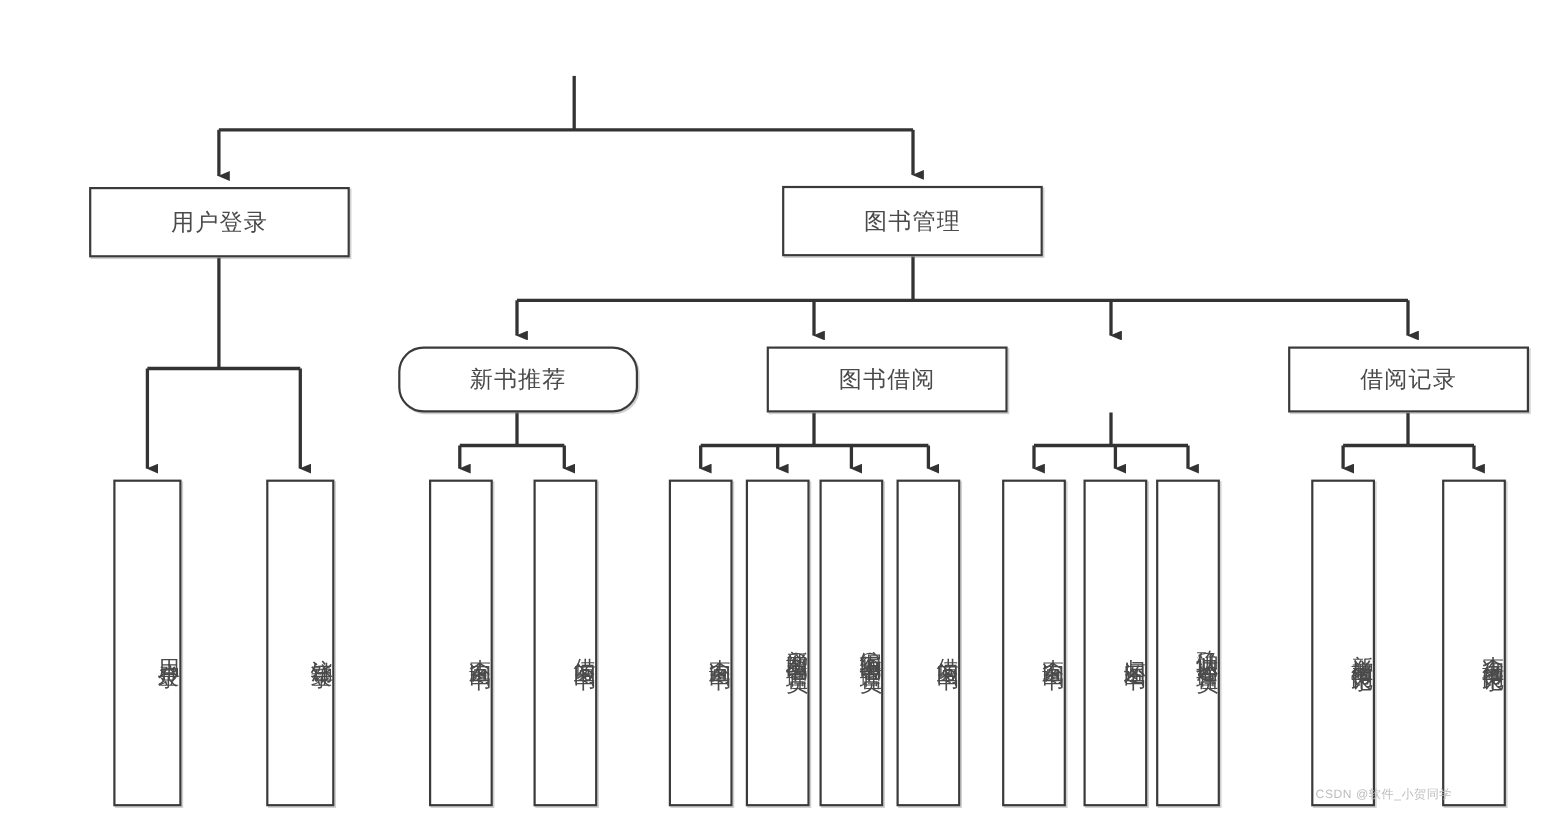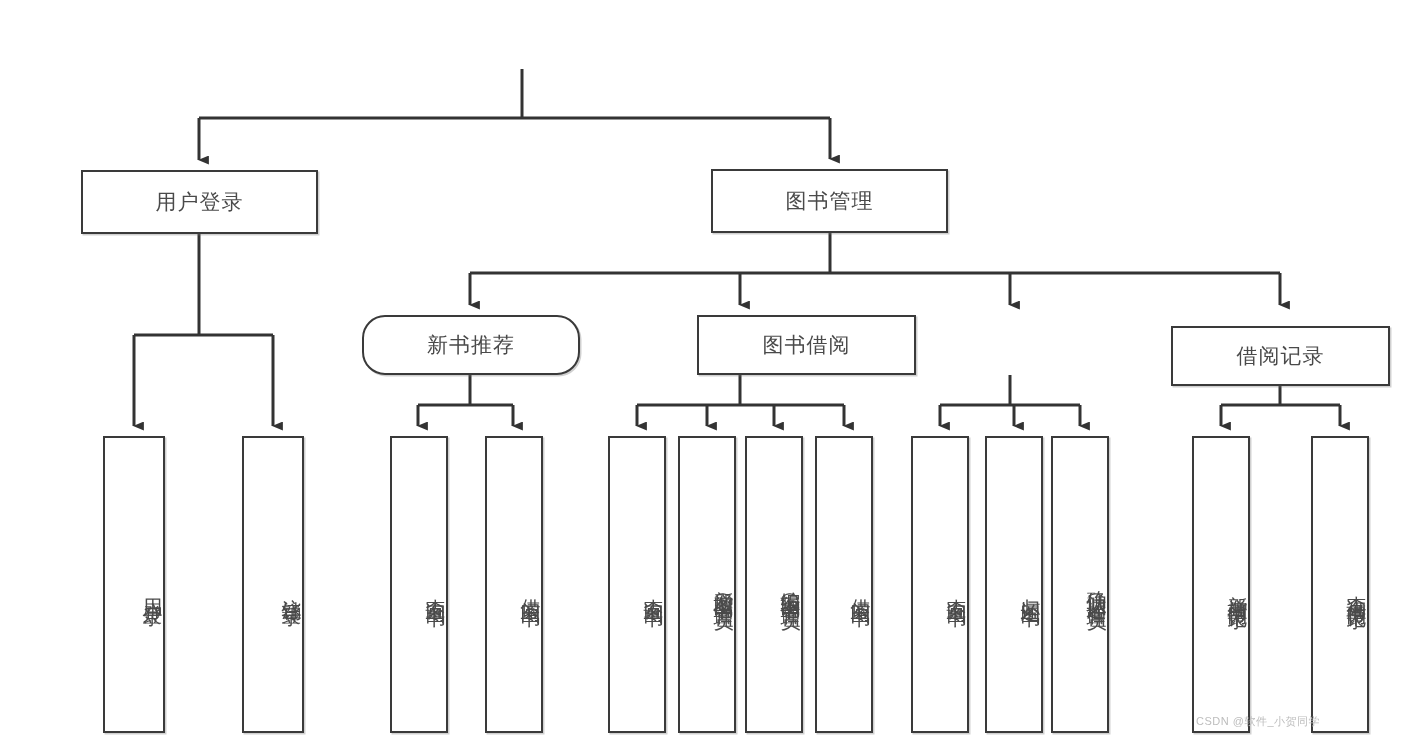--- a/index.html
+++ b/index.html
@@ -130,21 +130,21 @@
   <div class="node horiz" style="left:711px;top:169px;width:237px;height:64px;">
     <span class="label">图书管理</span>
   </div>
 
   <div class="node horiz" style="left:362px;top:315px;width:218px;height:60px;border-radius:23px;">
     <span class="label">新书推荐</span>
   </div>
   <div class="node horiz" style="left:657px;top:315px;width:219px;height:60px;margin-left:40px;">
     <span class="label">图书借阅</span>
   </div>
-  <div class="node horiz" style="left:1171px;top:326px;width:219px;height:60px;justify-content:center;">
+  <div class="node horiz" style="left:1171px;top:315px;width:219px;height:60px;justify-content:center;">
     <span class="label">借阅记录</span>
   </div>
 
   <div class="node leaf" style="left:103px;top:436px;width:62px;height:297px;">
     <span class="label">用户登录</span>
   </div>
   <div class="node leaf" style="left:242px;top:436px;width:62px;height:297px;">
     <span class="label">注销登录</span>
   </div>
   <div class="node leaf" style="left:390px;top:436px;width:58px;height:297px;">

